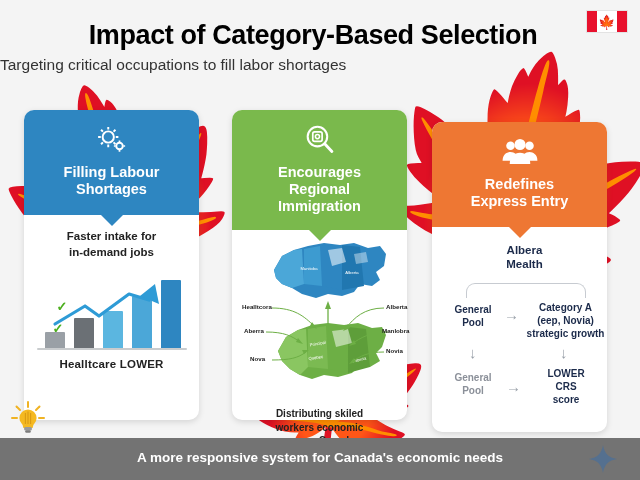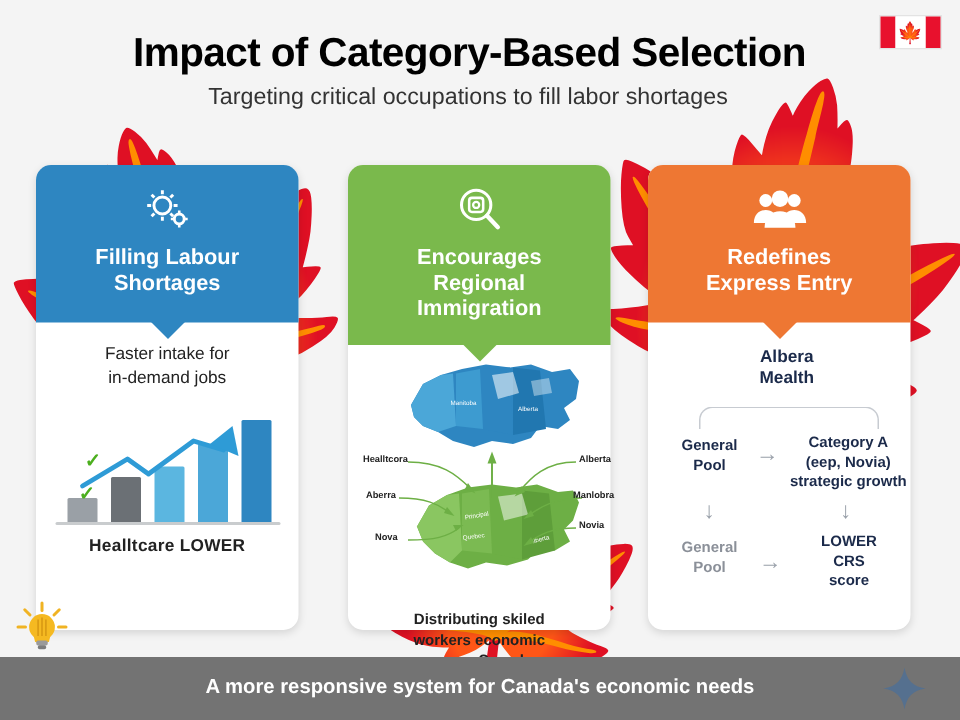--- a/index.html
+++ b/index.html
@@ -17,40 +17,40 @@
   .wm2{right:-30px;top:60px;transform:rotate(14deg);font-size:240px;color:#ededed;}
   .wm3{left:230px;top:300px;transform:rotate(8deg);font-size:170px;color:#efefef;}
 
   
   .header{position:absolute;left:0;top:0;width:640px;height:92px;}
   .title{
     position:absolute;left:13px;top:20px;width:600px;text-align:center;
     font-size:27px;font-weight:bold;color:#000000;letter-spacing:-0.4px;
   }
   .subtitle{
-    position:absolute;left:0;top:56px;width:600px;text-align:center;
-    font-size:15.5px;color:#333;margin-left:12px;
+    position:absolute;left:0;top:56px;width:600px;
+    font-size:15.5px;color:#333;
   }
   .flag{position:absolute;right:12px;top:10px;width:40px;height:21px;background:#fff;
         border:1px solid #e3e3e3;display:flex;}
   .flag .band{width:10px;height:100%;background:#E8112D;}
   .flag .mid{flex:1;height:100%;position:relative;background:#fff;}
   .flag .leaf{position:absolute;left:50%;top:50%;transform:translate(-50%,-52%);
         font-size:14px;color:#E8112D;line-height:1;}
 
   
   .card{
     position:absolute;top:110px;width:175px;height:310px;
     background:#ffffff;border-radius:10px;
     box-shadow:0 2px 6px rgba(0,0,0,0.13);
     overflow:visible;
   }
   .card1{left:24px;}
   .card2{left:232px;}
-  .card3{left:432px;}
+  .card3{left:432px;margin-top:12px;}
 
   .card-head{
     position:relative;border-radius:10px 10px 0 0;
     padding:10px 8px 10px;text-align:center;color:#fff;
   }
   .card1 .card-head{background:#2E86C1;height:85px;}
   .card2 .card-head{background:#7AB94C;height:100px;}
   .card3 .card-head{background:#EE7733;height:85px;}
 
   .card-head .notch{
@@ -58,21 +58,21 @@
     width:0;height:0;border-left:12px solid transparent;border-right:12px solid transparent;
   }
   .card1 .notch{border-top:12px solid #2E86C1;}
   .card2 .notch{border-top:12px solid #7AB94C;}
   .card3 .notch{border-top:12px solid #EE7733;}
 
   .head-icon{height:36px;display:flex;align-items:center;justify-content:center;margin-top:2px;}
   .head-title{font-size:14.5px;font-weight:bold;line-height:1.18;margin-top:6px;}
 
   .card-body{padding:14px 10px 10px;text-align:center;}
-  .body-lead{font-size:11.5px;font-weight:normal;color:#222;line-height:1.35;}
+  .body-lead{font-size:11.5px;font-weight:bold;color:#222;line-height:1.35;}
   .body-foot{font-size:10px;font-weight:bold;color:#222;line-height:1.35;}
 
   
   .chart{position:relative;width:150px;height:72px;margin:18px auto 8px;}
   .chart .baseline{position:absolute;left:0;bottom:0;width:100%;height:2px;background:#c9ccce;border-radius:1px;}
   .bar{position:absolute;bottom:2px;width:20px;border-radius:1px 1px 0 0;}
   .chk{position:absolute;color:#4CAF1E;font-size:13px;font-weight:bold;line-height:1;}
   .trend{position:absolute;left:0;top:0;width:150px;height:72px;}
 
   .chart-label{font-size:11.5px;font-weight:bold;color:#222;margin-top:2px;letter-spacing:0.2px;}

